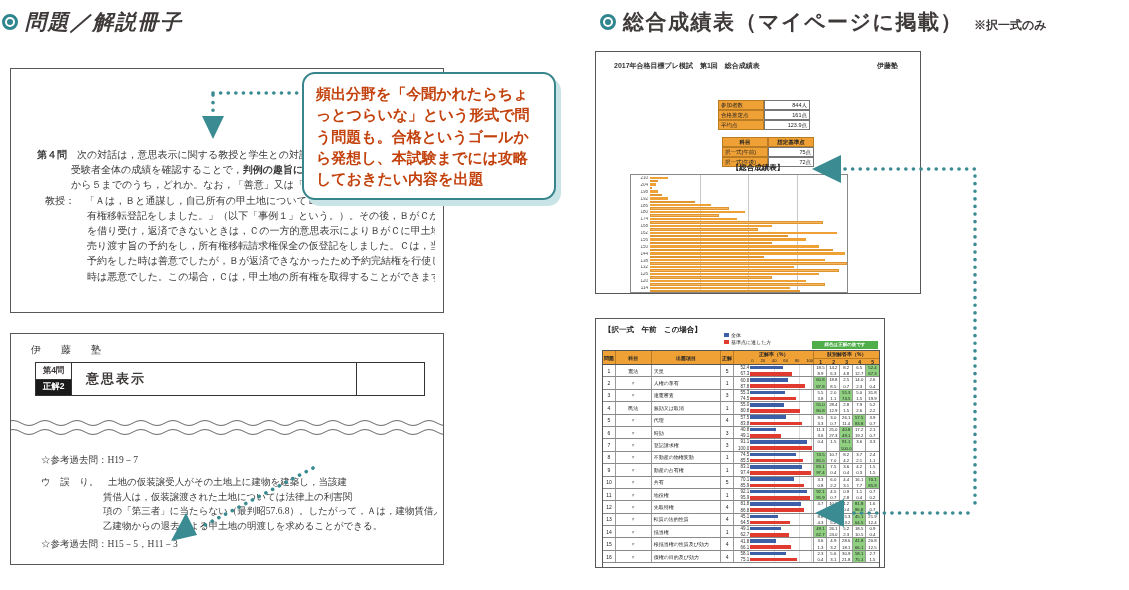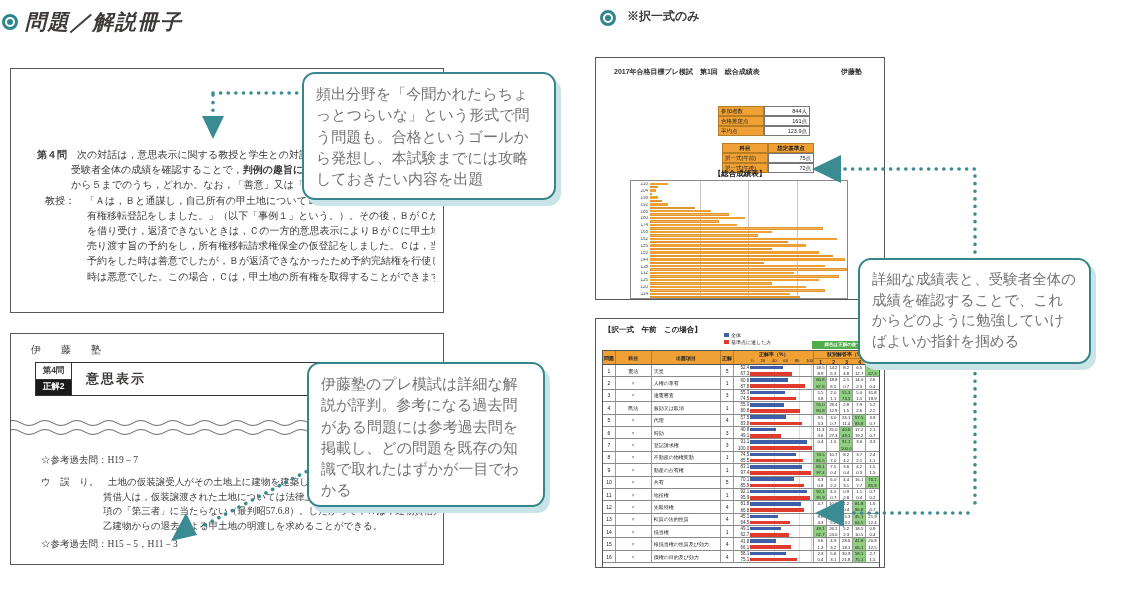--- a/index.html
+++ b/index.html
@@ -16,21 +16,21 @@
   .bullseye { width:16px; height:16px; border-radius:50%; border:3.5px solid #2f868e;
               position:relative; flex:0 0 auto; }
   .bullseye::after { content:""; position:absolute; left:50%; top:50%; width:6px; height:6px;
                      margin:-3px 0 0 -3px; border-radius:50%; background:#2f868e; }
   .heading-note { font-size:12px; letter-spacing:0; margin-left:4px; align-self:flex-end; padding-bottom:2px; }
 
   
   .doc { position:absolute; background:#fff; border:1px solid #595757; overflow:hidden; }
   #ldoc1 { left:10px; top:68px;  width:434px; height:245px; }
   #ldoc2 { left:10px; top:333px; width:434px; height:232px; }
-  #rdoc1 { left:595px; top:57px;  width:290px; height:243px; }
+  #rdoc1 { left:595px; top:51px;  width:326px; height:243px; }
   #rdoc2 { left:595px; top:318px; width:290px; height:250px; }
 
   
   #ldoc1-lines { position:absolute; left:26px; top:78px; right:8px; font-size:10px;
                  line-height:15.2px; color:#3a3a3a; }
   #ldoc1-lines .line { white-space:nowrap; overflow:hidden; }
 
   
   .brand-small { position:absolute; left:20px; top:9px; font-size:10px; letter-spacing:5px; color:#333; }
   .q-head { position:absolute; left:24px; top:28px; width:390px; height:34px;
@@ -46,21 +46,21 @@
   .tear { position:absolute; left:-6px; top:84px; }
   #ldoc2-refs1 { position:absolute; left:30px; top:120px; font-size:9.5px; color:#3a3a3a; }
   #ldoc2-lines { position:absolute; left:30px; top:141px; right:6px; font-size:9.5px;
                  line-height:14.5px; color:#3a3a3a; }
   #ldoc2-lines .line { white-space:nowrap; overflow:hidden; }
   #ldoc2-refs2 { position:absolute; left:30px; top:204px; font-size:9.5px; color:#3a3a3a; }
 
   
   .callout { position:absolute; background:#fff; border:2.5px solid #37858c; border-radius:13px;
              box-shadow:5px 6px 0 #c9e4e6; padding:9px 12px; z-index:30;
-             font-weight:normal; color:#737373; line-height:1.42; }
+             font-weight:bold; color:#c2410c; line-height:1.42; }
   #callout1 { left:302px; top:72px;  width:254px; height:128px; font-size:15px; }
   #callout2 { left:307px; top:362px; width:238px; height:145px; font-size:15px; }
   #callout3 { left:858px; top:258px; width:233px; height:106px; font-size:14.5px; }
 
   
   #connectors { position:absolute; left:0; top:0; width:1129px; height:590px;
                 z-index:20; pointer-events:none; }
 
   
   .r-title { position:absolute; left:18px; top:9px; font-size:7px; font-weight:bold; color:#333; }
@@ -129,20 +129,21 @@
 <body>
 
 <div class="canvas">
 
   <div class="sec-heading" id="heading-left">
     <span class="bullseye"></span>
     <span>問題／解説冊子</span>
   </div>
   <div class="sec-heading" id="heading-right">
     <span class="bullseye"></span>
+    <span>総合成績表（マイページに掲載）</span>
     <span class="heading-note">※択一式のみ</span>
   </div>
 
   <div class="doc" id="ldoc1">
     <div id="ldoc1-lines" class="mincho">
         <div class="line" style="padding-left: 0px;"><span></span><b>第４問</b><span>　次の対話は，意思表示に関する教授と学生との対話である</span></div>
         <div class="line" style="padding-left: 34px;"><span>受験者全体の成績を確認することで，</span><b>判例の趣旨に照らし正し</b><span></span></div>
         <div class="line" style="padding-left: 34px;"><span>から５までのうち，どれか。なお，「善意」又は「悪意」は</span></div>
         <div class="line" style="padding-left: 8px;"><span>教授：　「Ａは，Ｂと通謀し，自己所有の甲土地についてＢとの売買契約を仮装し，所</span></div>
         <div class="line" style="padding-left: 50px;"><span>有権移転登記をしました。」（以下「事例１」という。）。その後，ＢがＣから金銭</span></div>
@@ -1121,16 +1122,14 @@
     </g>
     <g fill="#3b8b92">
       <polygon points="202,116 224,116 213,139"></polygon>
       <polygon points="197,535 186,513 171,541"></polygon>
       <polygon points="812,169 841,155 841,183"></polygon>
       <polygon points="815,513 844,499 844,527"></polygon>
     </g>
   </svg>
 
   <div class="callout" id="callout1">頻出分野を「今聞かれたらちょっとつらいな」という形式で問う問題も。合格というゴールから発想し、本試験までには攻略しておきたい内容を出題</div>
-  <div class="callout" id="callout2">伊藤塾のプレ模試は詳細な解説が評判。参考になる過去問がある問題には参考過去問を掲載し、どの問題を既存の知識で取れたはずかが一目でわかる</div>
-  <div class="callout" id="callout3">詳細な成績表と、受験者全体の成績を確認することで、これからどのように勉強していけばよいか指針を掴める</div>
 
 </div>
 
 </body></html>

